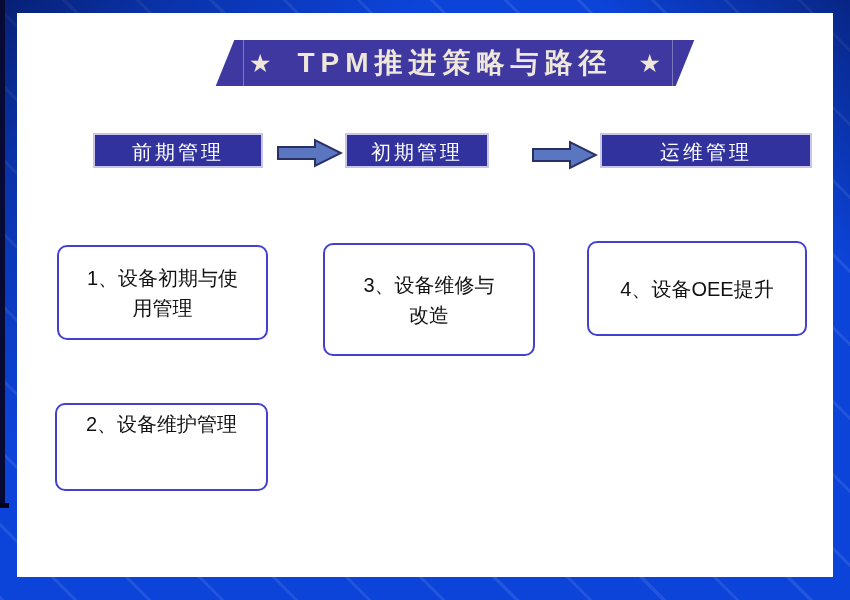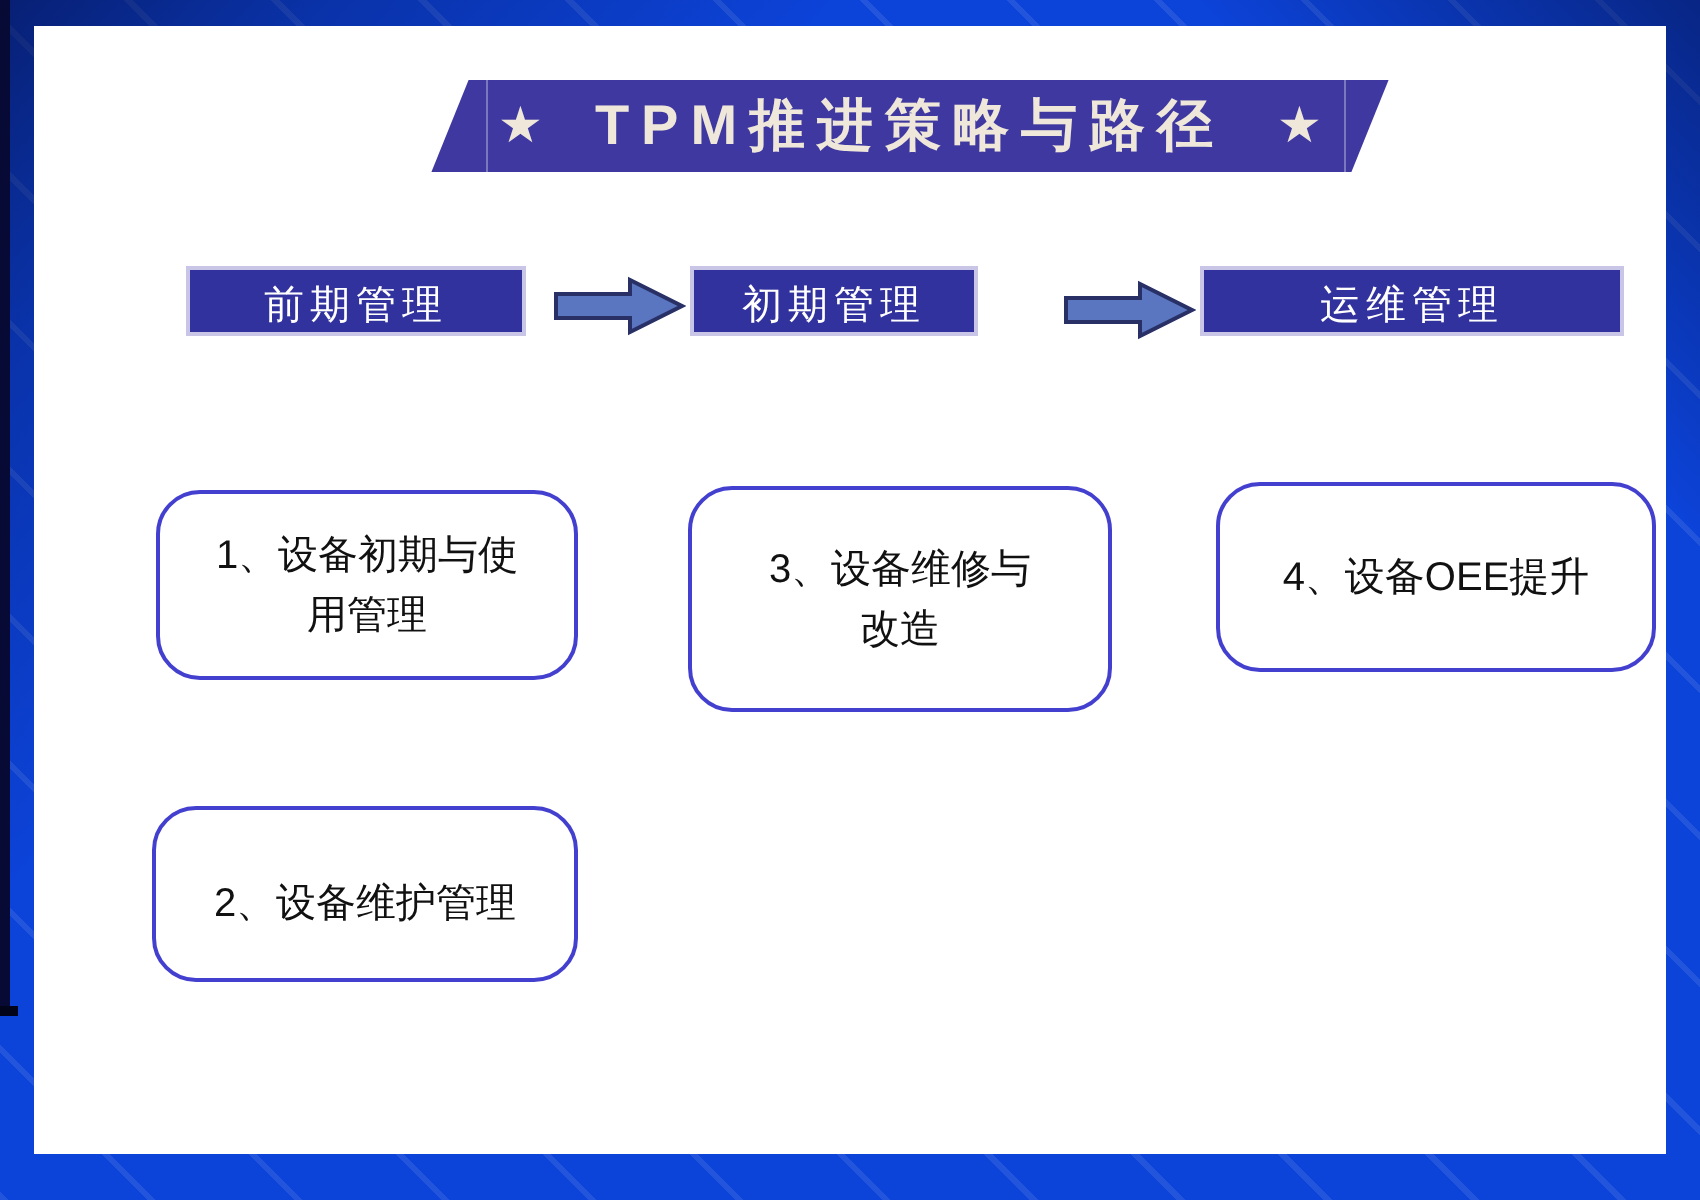--- a/index.html
+++ b/index.html
@@ -43,27 +43,27 @@
   .stage-2 { left:345px; width:144px; }
   .stage-3 { left:600px; width:212px; }
 
   .flow-arrow { position:absolute; width:66px; height:30px; }
   .flow-arrow-1 { left:277px; top:138px; }
   .flow-arrow-2 { left:532px; top:140px; }
 
   
   .info-card {
     position:absolute; box-sizing:border-box; background:#ffffff;
-    border:2px solid #4440cf; border-radius:22px;
+    border:2px solid #4440cf; border-radius:10px;
     display:flex; align-items:center; justify-content:center;
-    text-align:center; color:#111111; font-size:20px; line-height:30px;margin-left:21px;
+    text-align:center; color:#111111; font-size:20px; line-height:30px;
   }
   .info-card .card-text { white-space:pre-line; }
   .card-1 { left:57px;  top:245px; width:211px; height:95px; }
-  .card-2 { left:55px;  top:403px; width:213px; height:88px; align-items:flex-start; padding-top:32px; }
+  .card-2 { left:55px;  top:403px; width:213px; height:88px; align-items:flex-start; padding-top:4px; }
   .card-3 { left:323px; top:243px; width:212px; height:113px; }
   .card-4 { left:587px; top:241px; width:220px; height:95px; }
   .card-5 { left:588px; top:386px; width:218px; height:91px; }
 </style>
 </head>
 <body>
 
 <div class="page">
   <div class="left-dark-strip"></div>
   <div class="left-dark-notch"></div>

